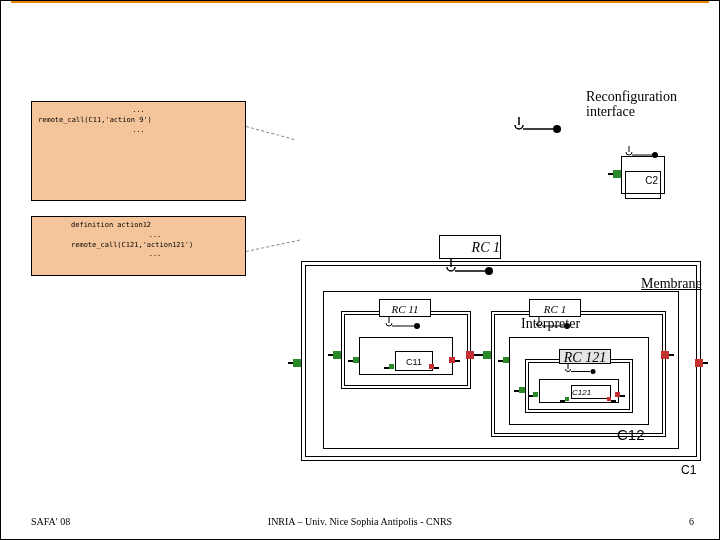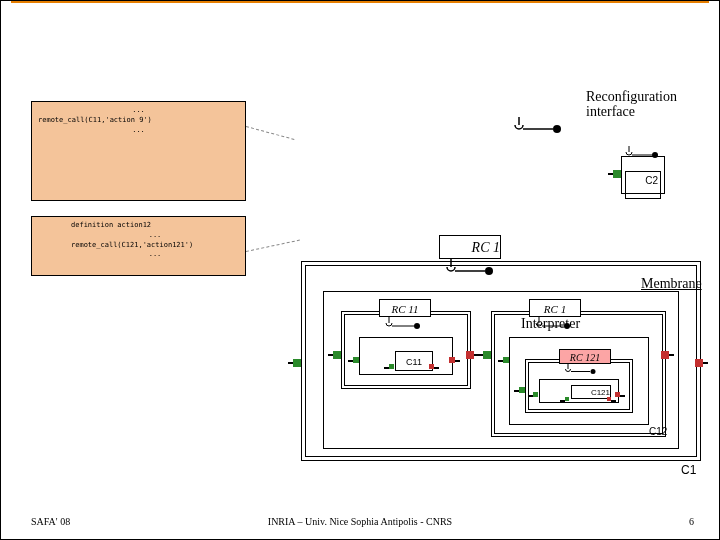--- a/index.html
+++ b/index.html
@@ -51,33 +51,33 @@
   .c11-right-port { position: absolute; left: 465px; top: 344px; }
   .c11-inner-left { position: absolute; left: 352px; top: 348px; }
   .c11-inner-right { position: absolute; left: 448px; top: 348px; }
   .c11-core-left { position: absolute; left: 388px; top: 354px; }
   .c11-core-right { position: absolute; left: 428px; top: 354px; }
 
   
   .c12-outer { position: absolute; left: 490px; top: 310px; width: 175px; height: 126px; border: 1px solid #000; }
   .c12-mem { position: absolute; left: 493px; top: 313px; width: 169px; height: 120px; border: 1px solid #000; }
   .c12-inner { position: absolute; left: 508px; top: 336px; width: 140px; height: 88px; border: 1px solid #000; }
-  .c12-label { position: absolute; left: 648px; top: 425px; font-size: 10px; }
+  .c12-label { position: absolute; left: 616px; top: 425px; font-size: 15px; }
   .rc12-box { position: absolute; left: 528px; top: 298px; width: 52px; height: 18px; border: 1px solid #000; background: #fff; text-align: center; font-size: 11px; font-style: italic; font-family: Georgia, serif; line-height: 18px; }
   .rc12-socket { position: absolute; left: 533px; top: 316px; }
   .c12-left-port { position: absolute; left: 482px; top: 344px; }
   .c12-right-port { position: absolute; left: 660px; top: 344px; }
   .c12-inner-left { position: absolute; left: 502px; top: 348px; }
 
   
   .c121-outer { position: absolute; left: 524px; top: 358px; width: 108px; height: 54px; border: 1px solid #000; }
   .c121-mem { position: absolute; left: 527px; top: 361px; width: 102px; height: 48px; border: 1px solid #000; }
   .c121-inner { position: absolute; left: 538px; top: 378px; width: 80px; height: 24px; border: 1px solid #000; }
-  .c121-core { position: absolute; left: 570px; top: 384px; width: 40px; height: 14px; border: 1px solid #000; font-size: 8px; text-align: right; line-height: 14px; }
-  .rc121-box { position: absolute; left: 558px; top: 348px; width: 52px; height: 15px; border: 1px solid #000; background: #fca5a5; text-align: center; font-size: 10px; font-style: italic; font-family: Georgia, serif; line-height: 15px; }
+  .c121-core { position: absolute; left: 570px; top: 384px; width: 40px; height: 14px; border: 1px solid #000; font-size: 8px; text-align: left; line-height: 14px; font-style: italic; }
+  .rc121-box { position: absolute; left: 558px; top: 348px; width: 52px; height: 15px; border: 1px solid #000; background: #e5e5e5; text-align: center; font-size: 14px; font-style: italic; font-family: Georgia, serif; line-height: 15px; }
   .rc121-socket { position: absolute; left: 563px; top: 363px; }
   .c121-left-port { position: absolute; left: 518px; top: 378px; }
   .c121-inner-left { position: absolute; left: 532px; top: 382px; }
   .c121-core-left { position: absolute; left: 564px; top: 386px; }
   .c121-core-right { position: absolute; left: 606px; top: 386px; }
   .c121-inner-right { position: absolute; left: 614px; top: 382px; }
 
   
   .footer-left { position: absolute; left: 30px; bottom: 12px; font-size: 10px; font-family: Georgia, serif; }
   .footer-center { position: absolute; left: 0; right: 0; bottom: 12px; text-align: center; font-size: 10px; font-family: Georgia, serif; }

